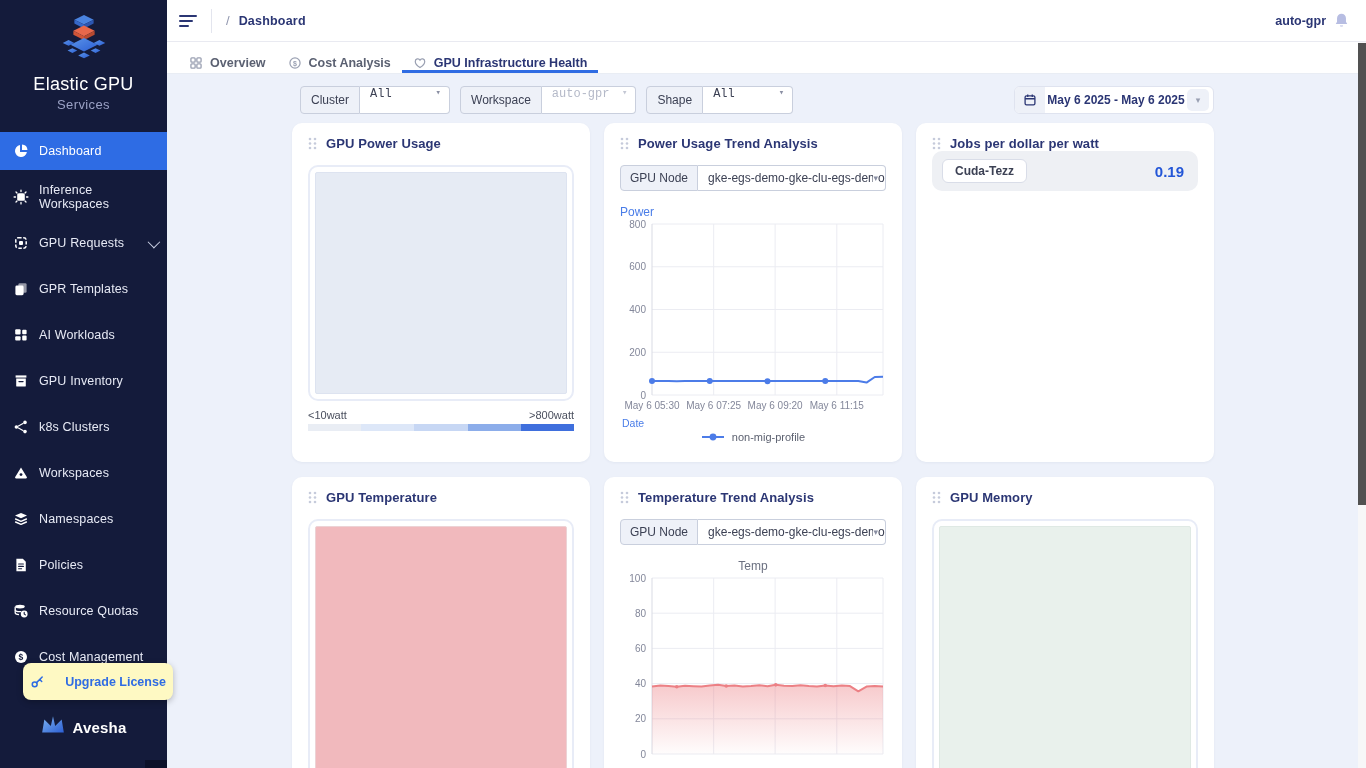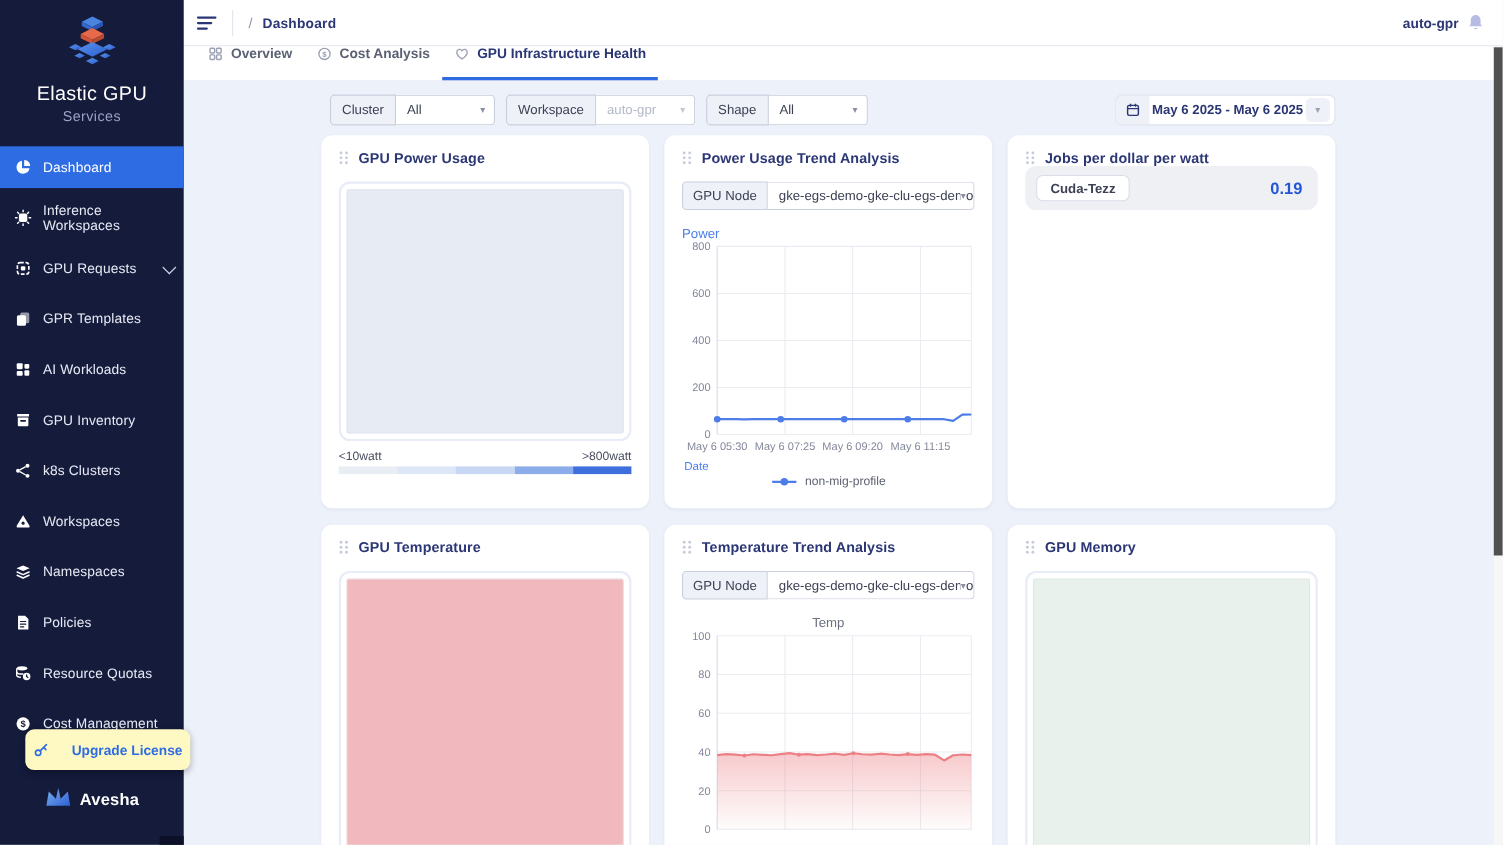--- a/index.html
+++ b/index.html
@@ -31,31 +31,31 @@
   .top-divider { width:1px; height:24px; background:#e3e5ee; margin:0 14px 0 14px; }
   .crumb-slash { color:#8f95ad; font-size:13px; margin-right:9px; }
   .crumb { color:#2b3674; font-size:12.5px; font-weight:700; letter-spacing:.2px; }
   .top-right { margin-left:auto; display:flex; align-items:center; gap:7px; }
   .user-name { color:#2b3674; font-size:12.5px; font-weight:600; }
   .bell { width:17px; height:17px; color:#b7bde2; cursor:pointer; }
   .bell svg { width:17px; height:17px; }
 
   
   .tabbar { position:absolute; left:167px; top:42px; width:1191px; height:32px; background:#fff; border-bottom:1px solid #e9edf4; display:flex; align-items:stretch; padding-left:11px; z-index:3; }
-  .tab { display:flex; align-items:flex-start; gap:7px; padding:0 11px; font-size:12.5px; font-weight:600; color:#5b6172; cursor:pointer; border-bottom:3px solid transparent; }
+  .tab { display:flex; align-items:flex-end; gap:7px; padding:0 11px; font-size:12.5px; font-weight:600; color:#5b6172; cursor:pointer; border-bottom:3px solid transparent; }
   .tab .ticon { width:14px; height:14px; color:#9aa0b2; }
   .tab .ticon svg { width:14px; height:14px; display:block; }
   .tab.active { color:#2b3674; border-bottom-color:#2f6ce3; }
 
   
   .main { position:absolute; left:167px; top:74px; width:1191px; height:694px; background:#edf1fa; overflow:hidden; }
   .filter-row { margin:12px 0 0 133px; width:914px; display:flex; align-items:center; height:28px; }
   .fgroup { display:flex; height:28px; margin-right:10px; }
   .seg-label { background:#eef1f8; border:1px solid #c9cfdd; border-radius:4px 0 0 4px; display:flex; align-items:center; padding:0 10px; font-size:12px; color:#3c4154; }
-  .seg-select { position:relative; background:#fff; border:1px solid #c9cfdd; border-left:none; border-radius:0 4px 4px 0; display:flex; align-items:center; padding:0 26px 0 10px; font-size:12px; color:#3c4154; min-width:90px; cursor:pointer; }
+  .seg-select { position:relative; background:#fff; border:1px solid #c9cfdd; border-left:none; border-radius:0 4px 4px 0; display:flex; align-items:flex-start; padding:0 26px 0 10px; font-size:12px; color:#3c4154; min-width:90px; cursor:pointer;font-family:Liberation Mono, monospace; }
   .seg-select.disabled { color:#b4b9c8; cursor:default; }
   .seg-select .car { position:absolute; right:8px; color:#8a8fa3; font-size:9px; }
   .seg-select.disabled .car { color:#c3c7d4; }
   .date-picker { margin-left:auto; height:28px; width:200px; background:#fff; border:1px solid #dfe3ef; border-radius:6px; display:flex; align-items:center; overflow:hidden; cursor:pointer; }
   .dp-cal { width:30px; height:100%; background:#eef1f8; display:flex; align-items:center; justify-content:center; color:#2b3674; }
   .dp-cal svg { width:14px; height:14px; }
   .dp-text { flex:1; text-align:center; font-size:12px; font-weight:600; color:#2b3674; }
   .dp-chev { width:22px; height:22px; border-radius:5px; background:#eef1f8; margin-right:4px; display:flex; align-items:center; justify-content:center; color:#9aa0b2; font-size:9px; }
 
   .cards { margin:9px 0 0 125px; width:922px; display:grid; grid-template-columns:298px 298px 298px; grid-auto-rows:339px; gap:15px 14px; }

